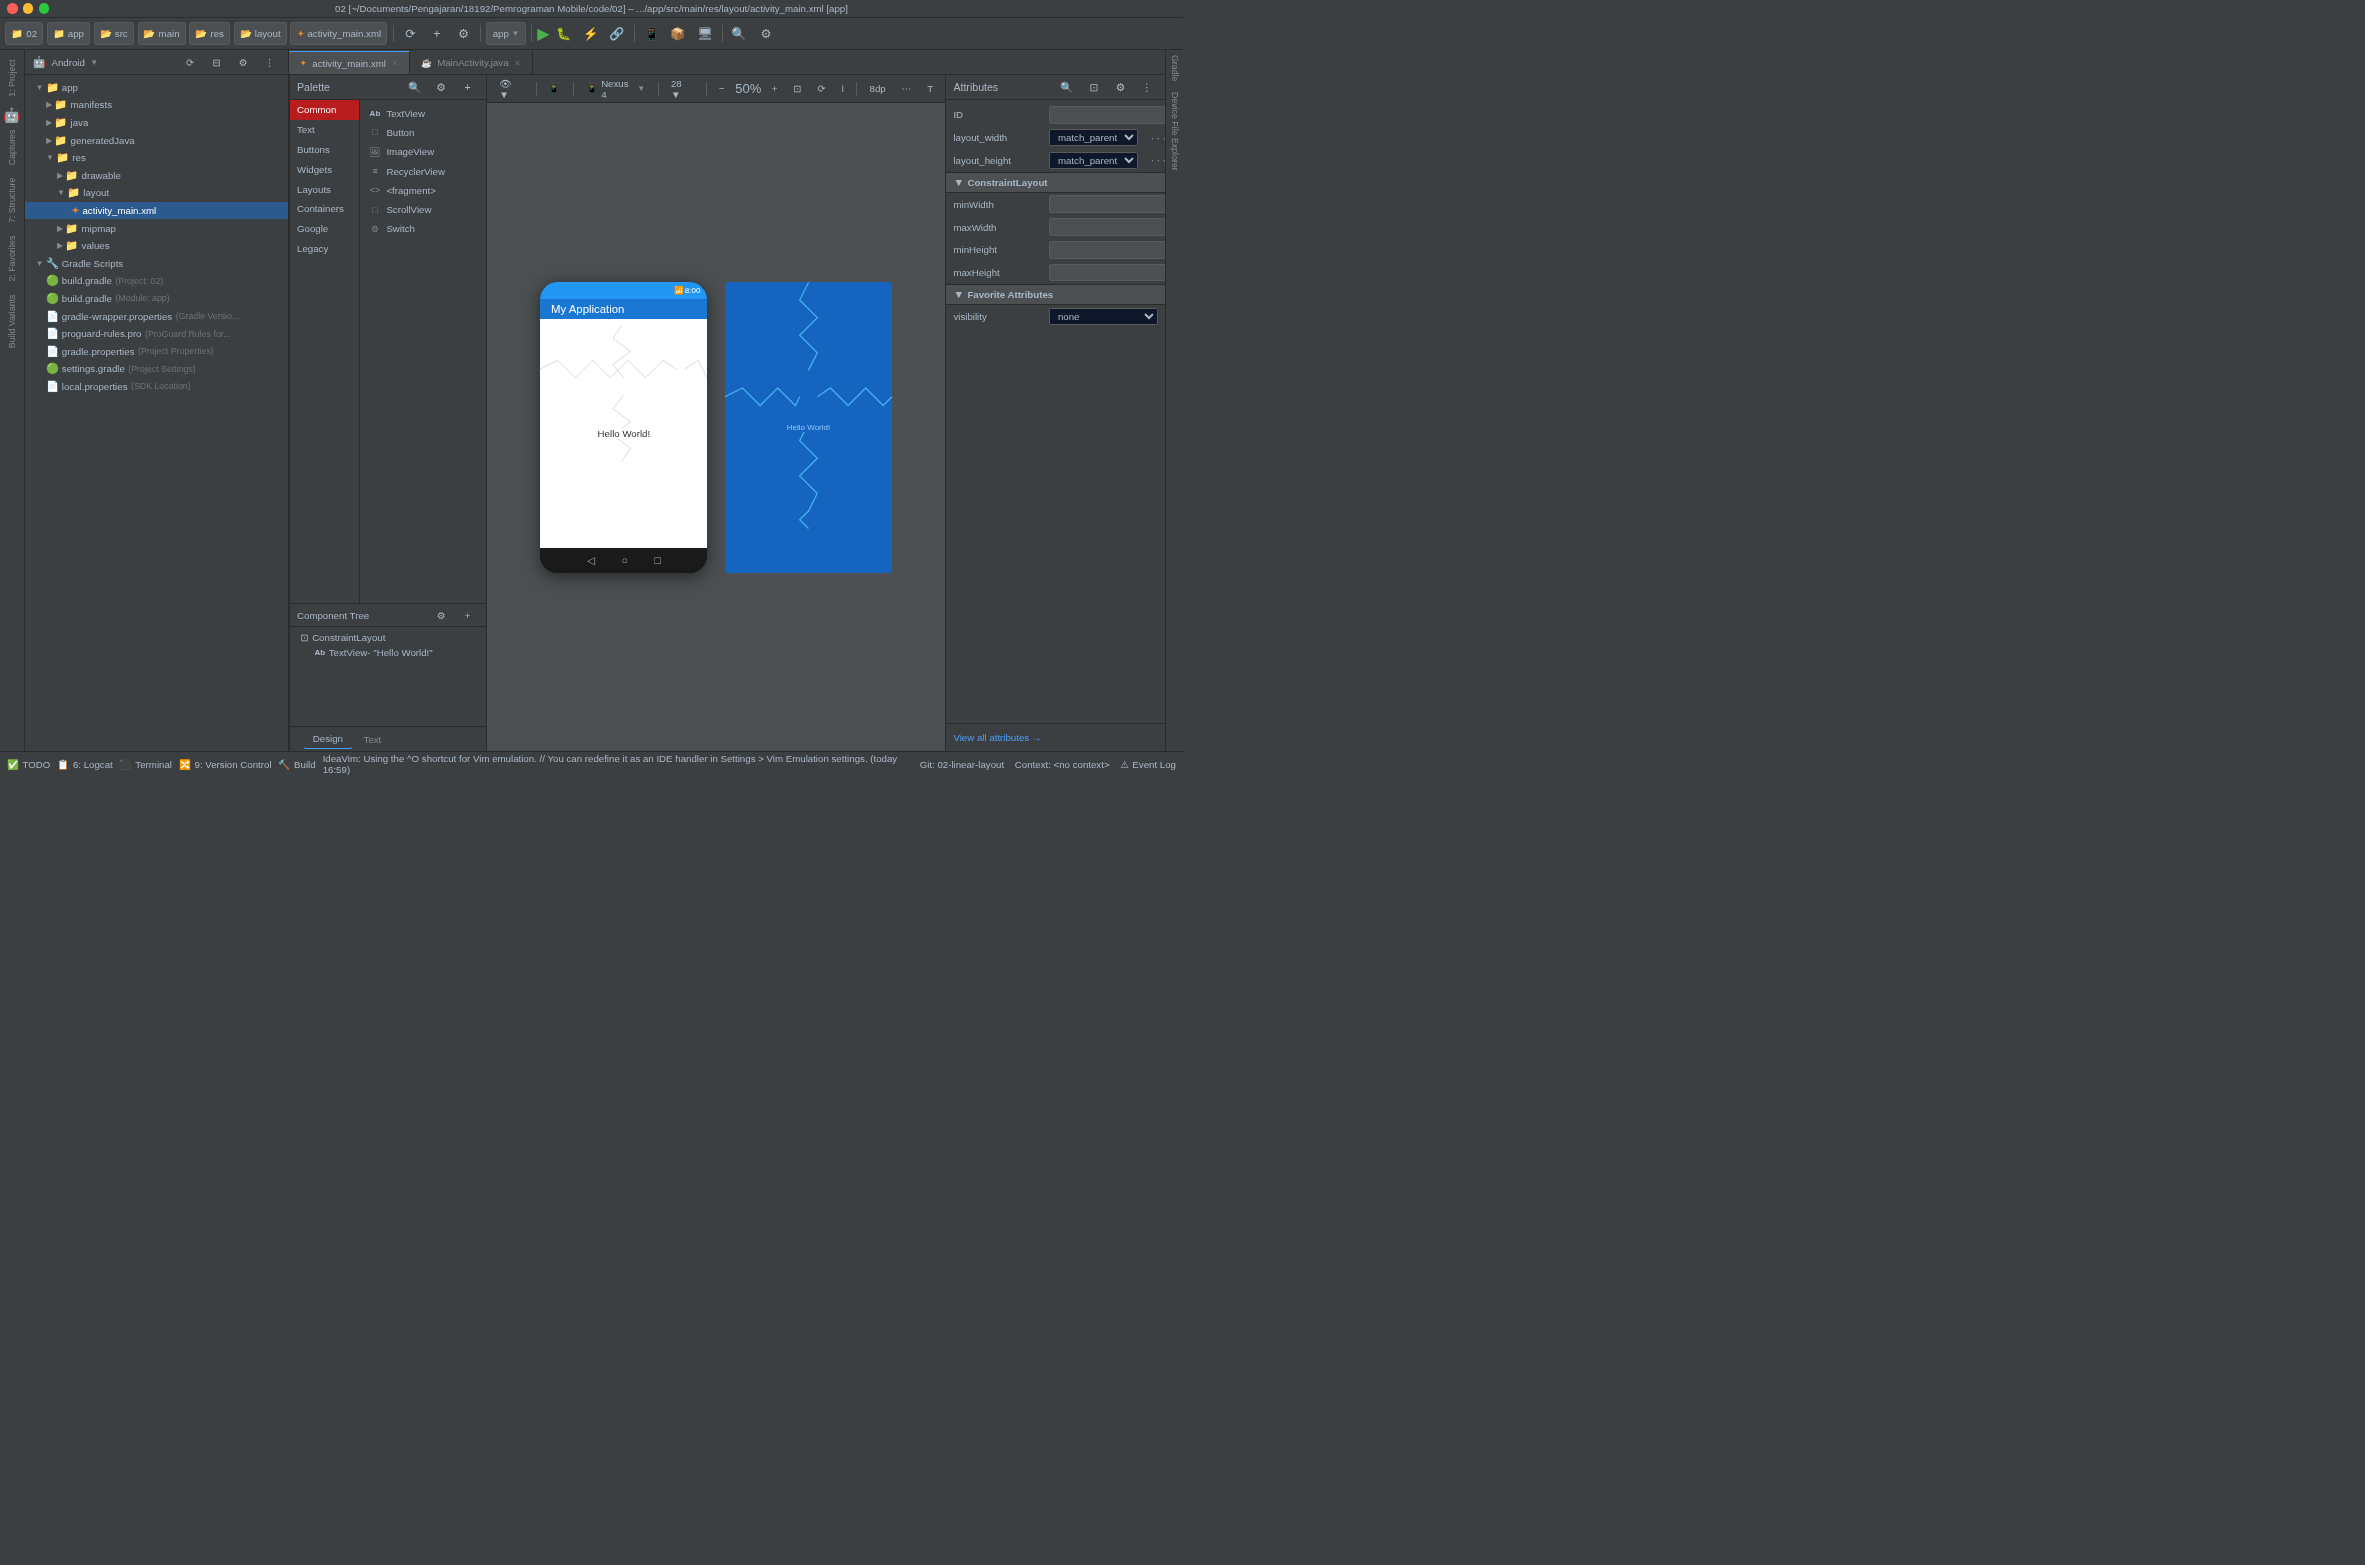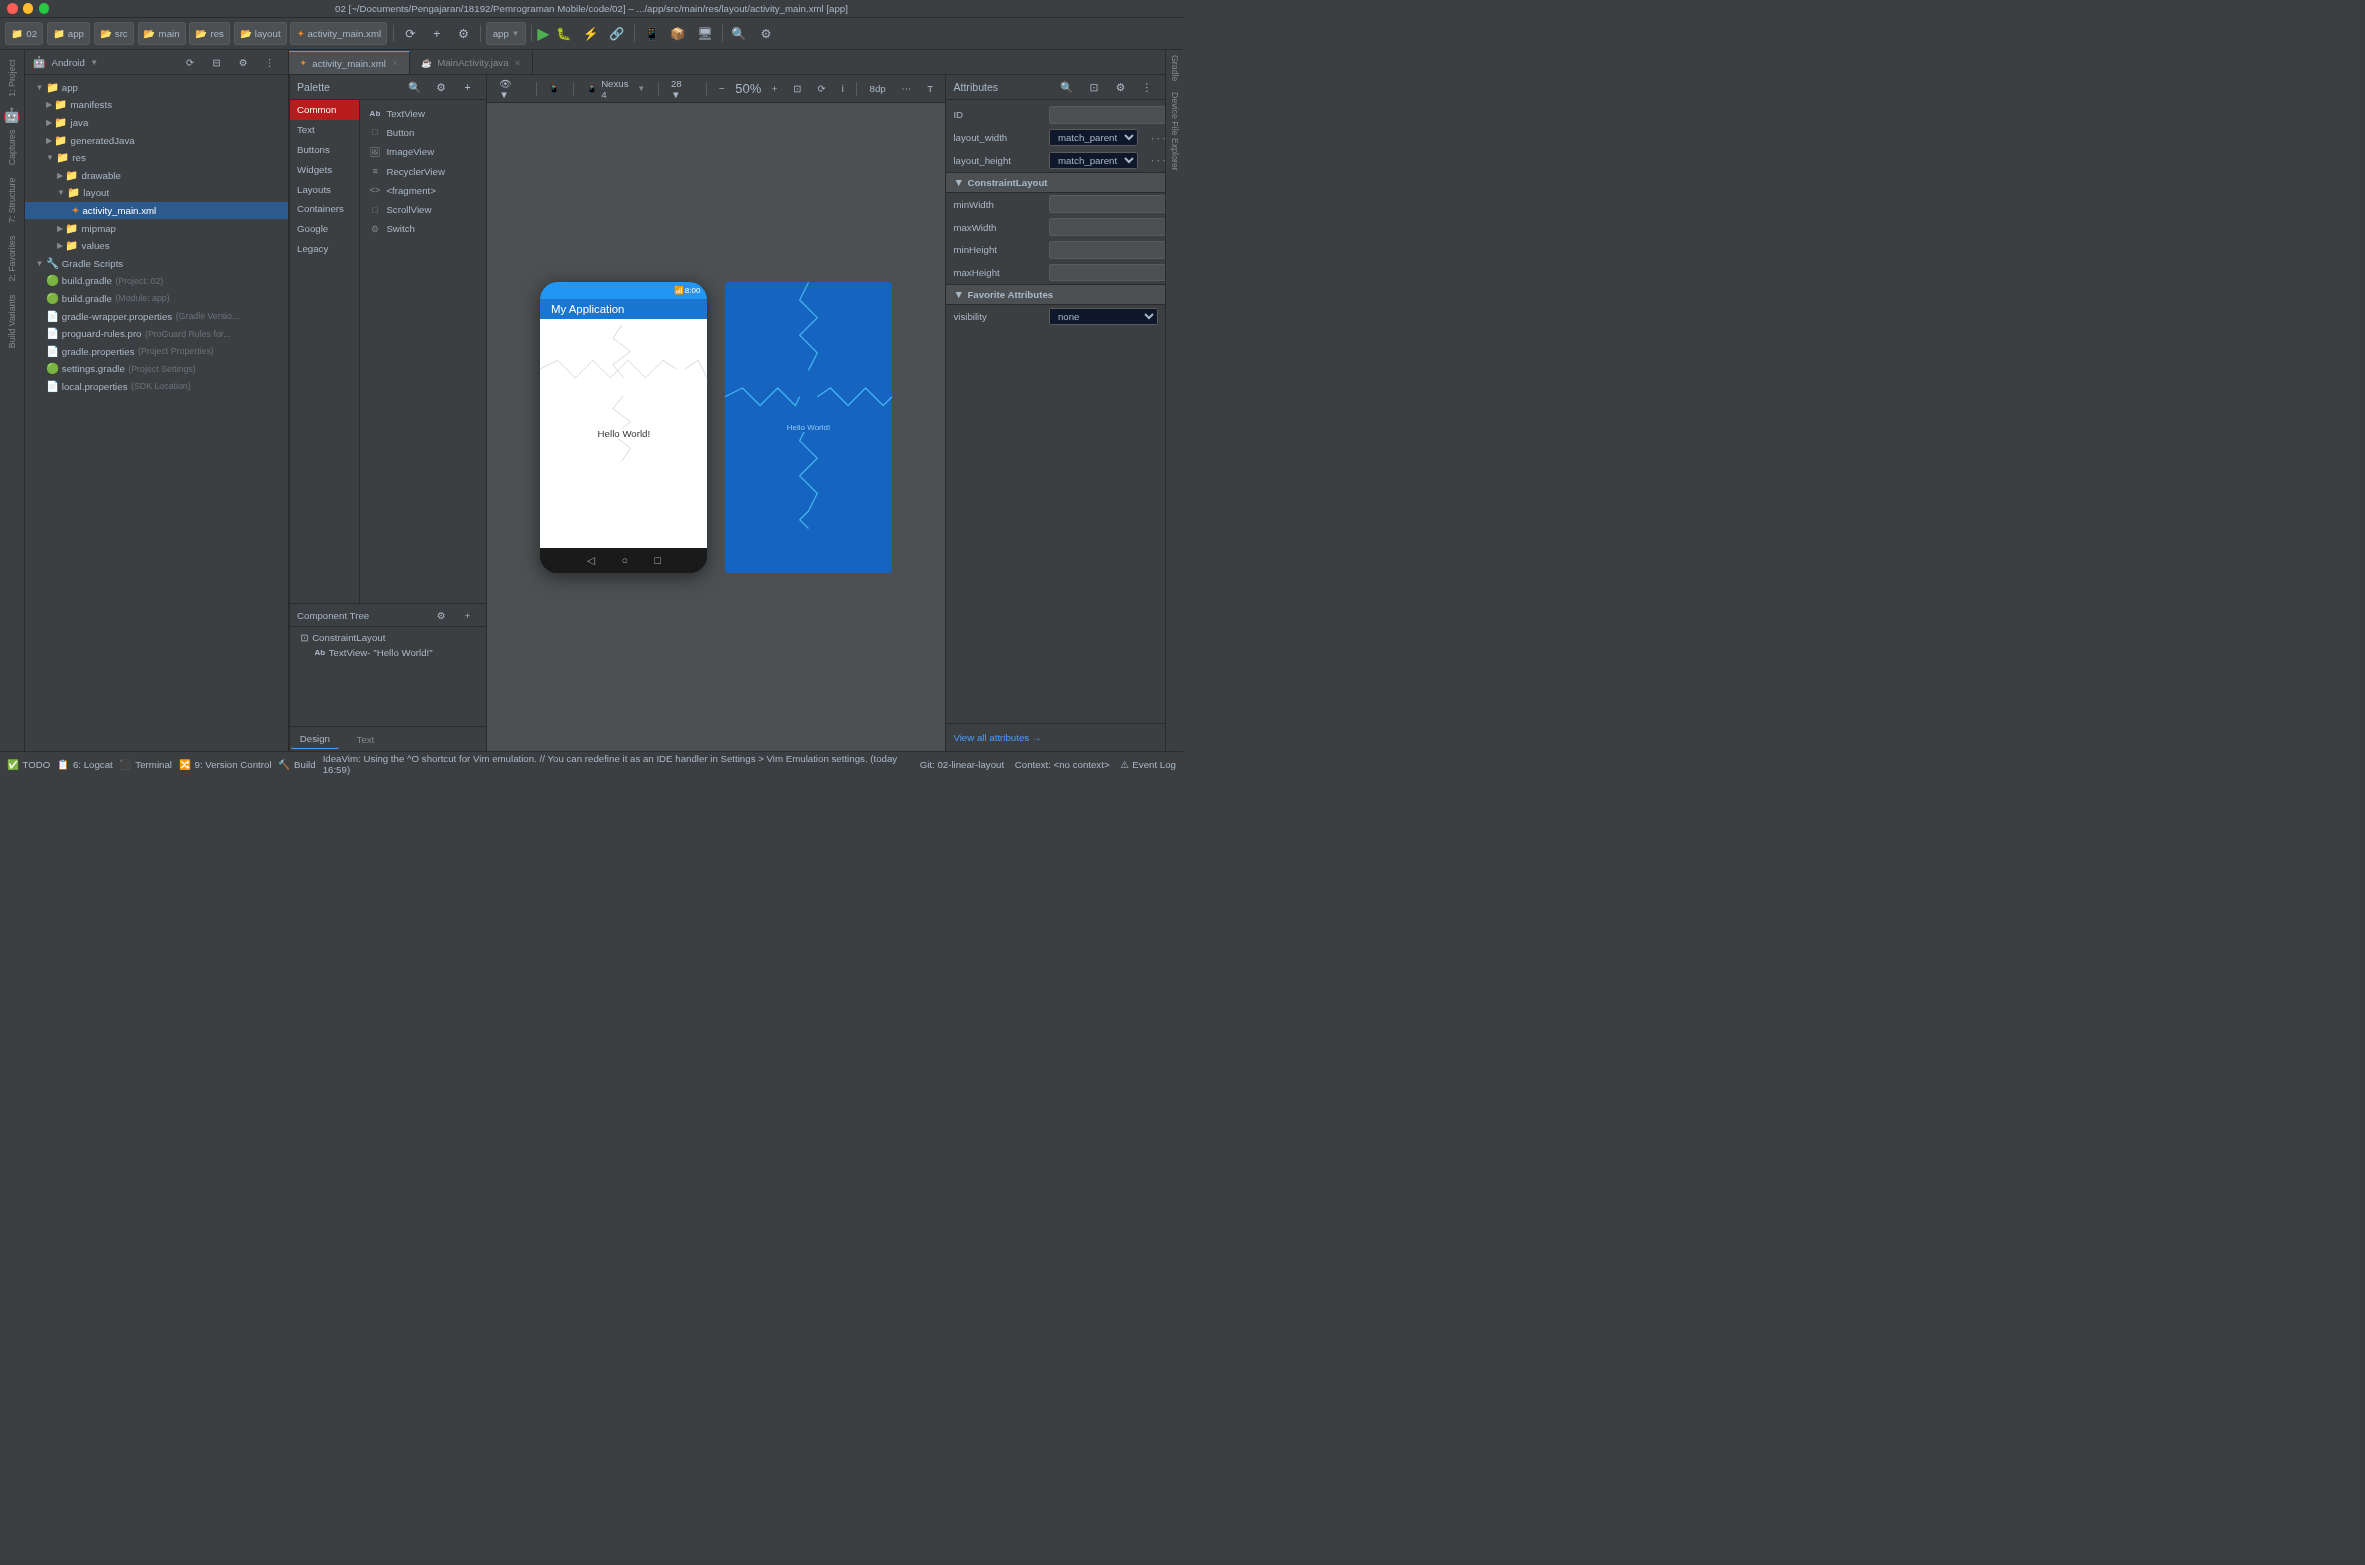--- a/index.html
+++ b/index.html
@@ -401,22 +401,22 @@
       gap: 3.5px;
       color: #a9b7c6;
     }
 
     
     .bottom-tabs {
       height: 25px;
       background: #3c3f41;
       display: flex;
       align-items: center;
-      padding: 0 1px;
-      gap: 9px;
+      padding: 0 14px;
+      gap: 3px;
       border-top: 0.9px solid #2b2b2b;
       text-align: right;
     }
     .bottom-tab {
       padding: 3.5px 8.8px;
       font-size: 9.7px;
       cursor: pointer;
       color: #888;
       border-radius: 2.6px;
     }

